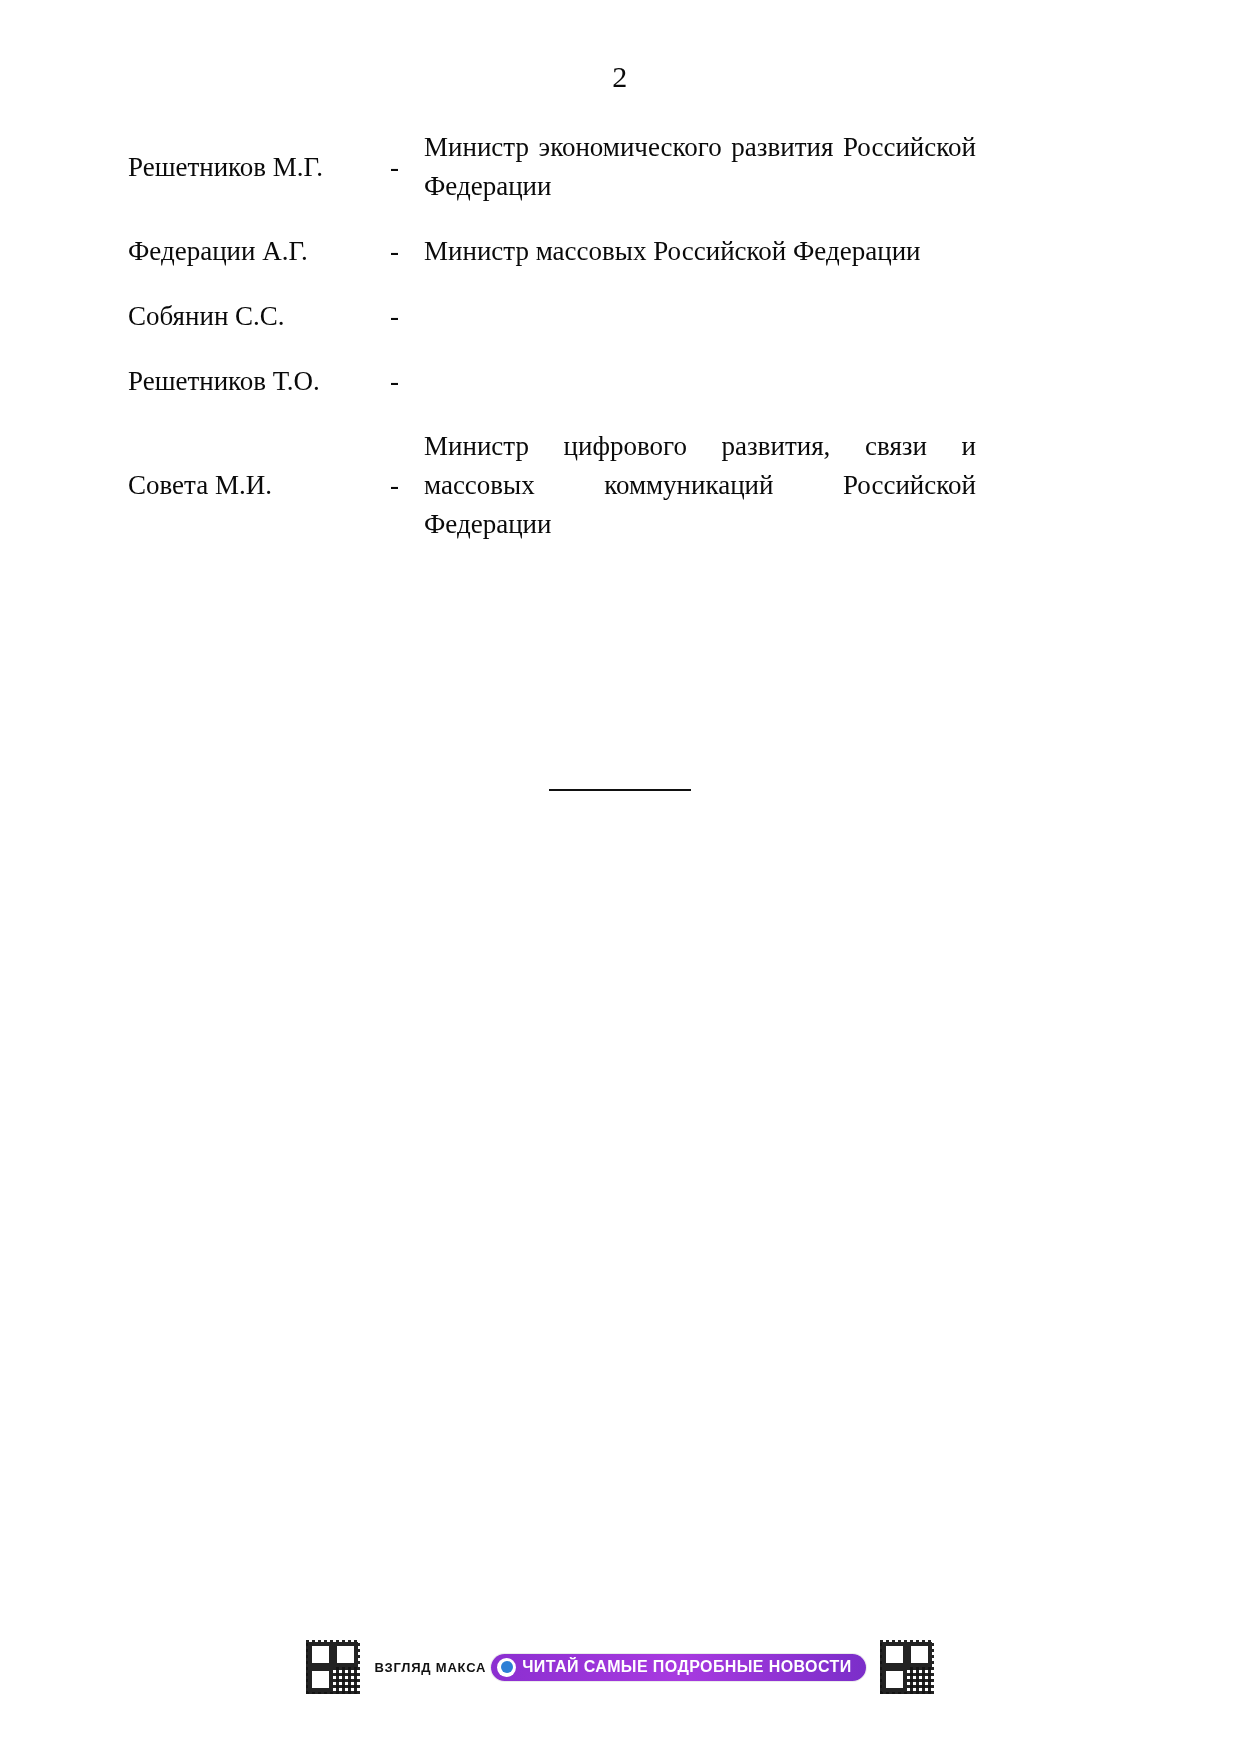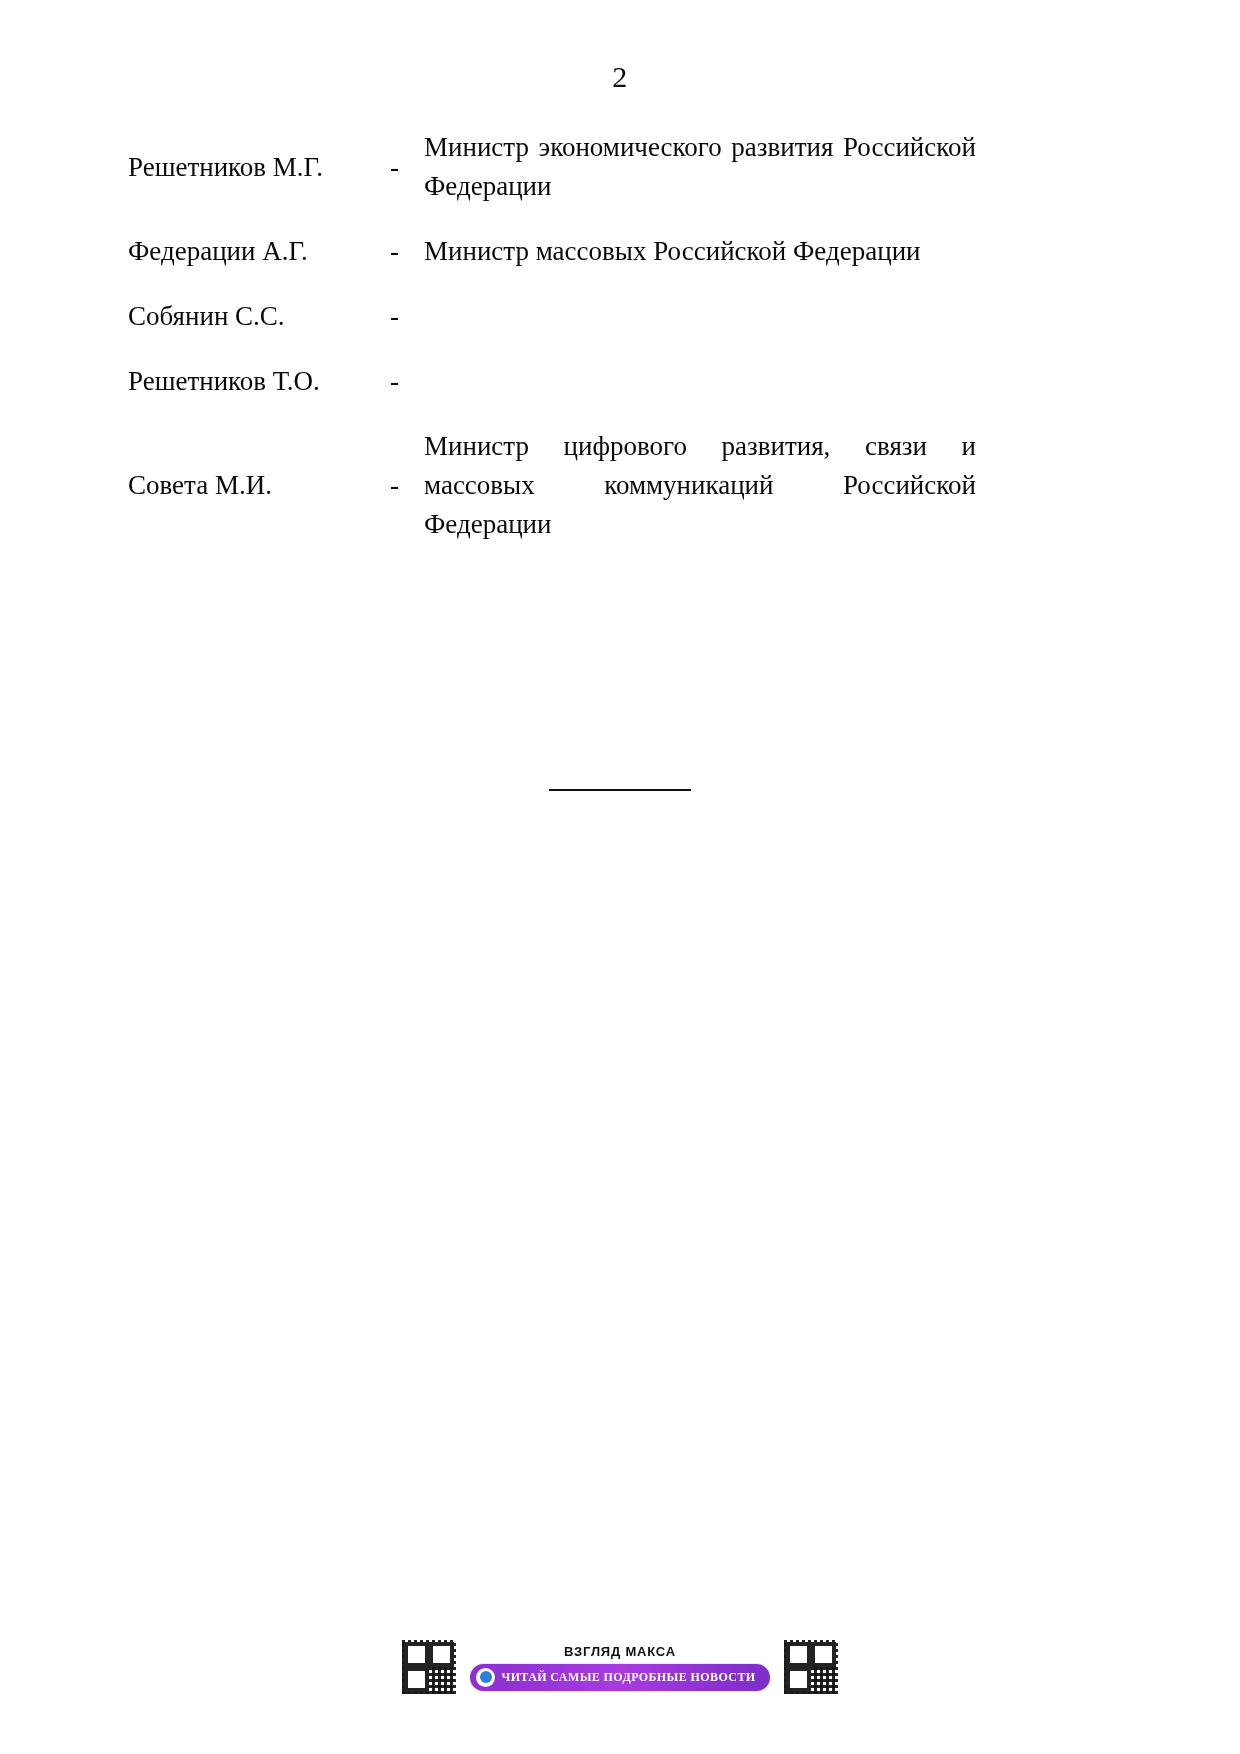--- a/index.html
+++ b/index.html
@@ -133,21 +133,20 @@
     bottom: 2px;
     left: 2px;
     width: 17px;
     height: 17px;
     border: 4px solid #111;
     background: #fff;
   }
 
   .wm-center {
     display: flex;
-    flex-direction: column;
     align-items: center;
     gap: 5px;
   }
 
   .wm-title {
     font-family: "Liberation Sans", sans-serif;
     font-weight: bold;
     font-size: 13px;
     letter-spacing: 0.8px;
     color: #111;
@@ -174,23 +173,23 @@
     flex: 0 0 19px;
   }
   .wm-avatar-inner {
     width: 12px;
     height: 12px;
     border-radius: 50%;
     background: #2d7fd6;
   }
 
   .wm-pill-text {
-    font-family: Liberation Serif, serif;
+    font-family: Liberation Sans, sans-serif;
     font-weight: bold;
-    font-size: 12px;
+    font-size: 16px;
     letter-spacing: 0.4px;
     color: #ffffff;
     white-space: nowrap;
   }
 </style>
 </head>
 <body>
 
 <div class="page">
 

